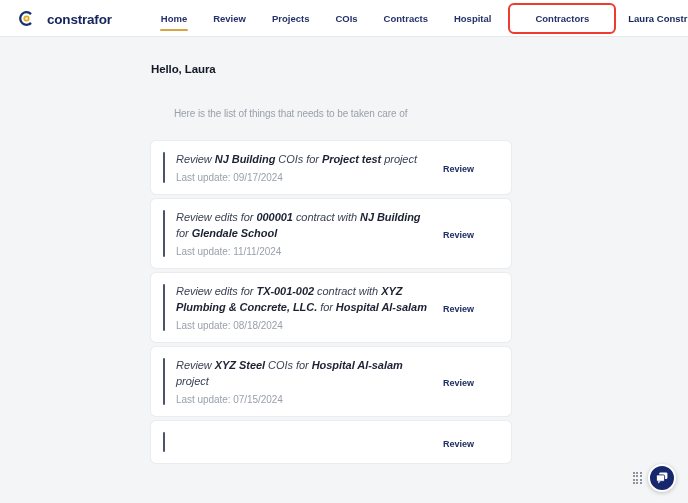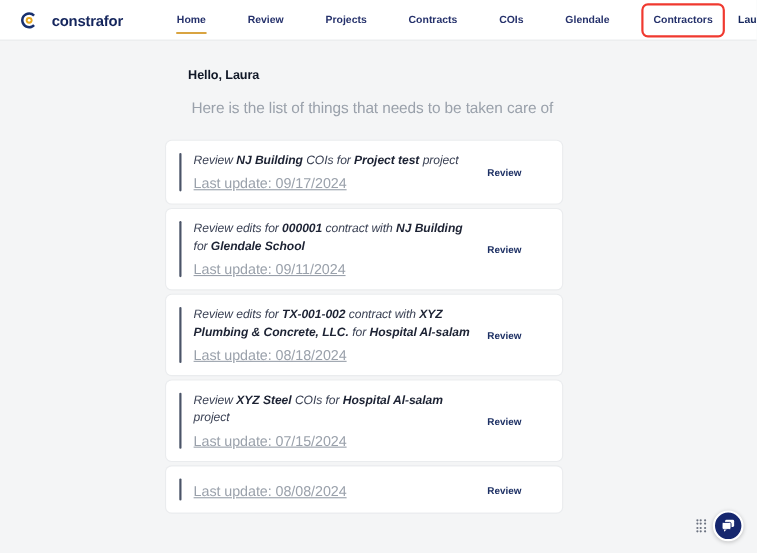--- a/index.html
+++ b/index.html
@@ -47,21 +47,21 @@
     font-size: 13.5px;
     font-weight: 700;
     color: #14255c;
     letter-spacing: -0.2px;
   }
 
   .nav {
     display: flex;
     align-items: center;
     margin-left: 38px;
-    gap: 16px;
+    gap: 4px;
     height: 100%;
   }
 
   .nav-item {
     font-size: 9.5px;
     font-weight: 700;
     color: #25316b;
     padding: 0 11px;
     height: 100%;
     display: flex;
@@ -80,21 +80,21 @@
     height: 2px;
     background: #d9a441;
     border-radius: 1px;
   }
 
   .nav-item.highlighted {
     outline: 2.5px solid #f0392f;
     border-radius: 4px;
     height: 27px;
     margin: 0 4px;
-    padding: 0 9px;
+    padding: 0 25px;
   }
 
   .account {
     margin-left: 10px;
     display: flex;
     align-items: center;
     gap: 9px;
   }
 
   .account-name {
@@ -112,27 +112,26 @@
   .content {
     width: 360px;
     margin-left: 151px;
   }
 
   .greeting {
     font-size: 11.5px;
     font-weight: 700;
     color: #111827;
     letter-spacing: -0.1px;
-    margin-left: 20px;
   }
 
   .subtitle {
-    font-size: 14px;
+    font-size: 10px;
     color: #9aa1ab;
-    margin-top: 15px;
+    margin-top: 33px;
     letter-spacing: -0.1px;
     padding-left: 23px;
   }
 
   .task-list {
     margin-top: 22px;
     display: flex;
     flex-direction: column;
     gap: 5px;
   }
@@ -167,25 +166,24 @@
     line-height: 1.45;
     letter-spacing: -0.05px;
     font-style: italic;
   }
   .task-title b {
     color: #1c2233;
     font-weight: 700;
   }
 
   .task-meta {
-    font-size: 13px;
+    font-size: 10px;
     color: #9aa1ab;
     margin-top: 4px;
     letter-spacing: -0.05px;
-    text-decoration: underline;
   }
 
   .task-action {
     flex: 0 0 auto;
     width: 68px;
     text-align: left;
     padding-left: 14px;
   }
 
   .review-link {
@@ -249,23 +247,23 @@
         <circle cx="8.5" cy="8.5" r="1.25" fill="#ffffff"></circle>
       </svg>
     </span>
     <span class="brand-name">constrafor</span>
   </div>
 
   <nav class="nav">
     <div class="nav-item active">Home</div>
     <div class="nav-item">Review</div>
     <div class="nav-item">Projects</div>
+    <div class="nav-item">COIs</div>
     <div class="nav-item">Contracts</div>
-    <div class="nav-item">COIs</div>
-    <div class="nav-item">Glendale</div>
+    <div class="nav-item">Hospital</div>
     <div class="nav-item highlighted">Contractors</div>
   </nav>
 
   <div class="account">
     <span class="account-name">Laura Construction</span>
 
   </div>
 </div>
 
 <div class="main">
@@ -281,21 +279,21 @@
           <div class="task-body">
             <div class="task-title"><span>Review </span><b>NJ Building</b><span> COIs for </span><b>Project test</b><span> project</span></div>
             <div class="task-meta">Last update: 09/17/2024</div>
           </div>
           <div class="task-action"><a class="review-link">Review</a></div>
         </div>
         <div class="task-card">
           <div class="task-accent"></div>
           <div class="task-body">
             <div class="task-title"><span>Review edits for </span><b>000001</b><span> contract with </span><b>NJ Building</b><span> for </span><b>Glendale School</b></div>
-            <div class="task-meta">Last update: 09/11/2024</div>
+            <div class="task-meta">Last update: 11/11/2024</div>
           </div>
           <div class="task-action"><a class="review-link">Review</a></div>
         </div>
         <div class="task-card">
           <div class="task-accent"></div>
           <div class="task-body">
             <div class="task-title"><span>Review edits for </span><b>TX-001-002</b><span> contract with </span><b>XYZ Plumbing &amp; Concrete, LLC.</b><span> for </span><b>Hospital Al-salam</b></div>
             <div class="task-meta">Last update: 08/18/2024</div>
           </div>
           <div class="task-action"><a class="review-link">Review</a></div>
@@ -304,21 +302,20 @@
           <div class="task-accent"></div>
           <div class="task-body">
             <div class="task-title"><span>Review </span><b>XYZ Steel</b><span> COIs for </span><b>Hospital Al-salam</b><span> project</span></div>
             <div class="task-meta">Last update: 07/15/2024</div>
           </div>
           <div class="task-action"><a class="review-link">Review</a></div>
         </div>
         <div class="task-card">
           <div class="task-accent"></div>
           <div class="task-body">
-            <div class="task-meta">Last update: 08/08/2024</div>
           </div>
           <div class="task-action"><a class="review-link">Review</a></div>
         </div>
       </div>
 
   </div>
 </div>
 
 <div class="chat-dock">
   <span class="drag-handle">

